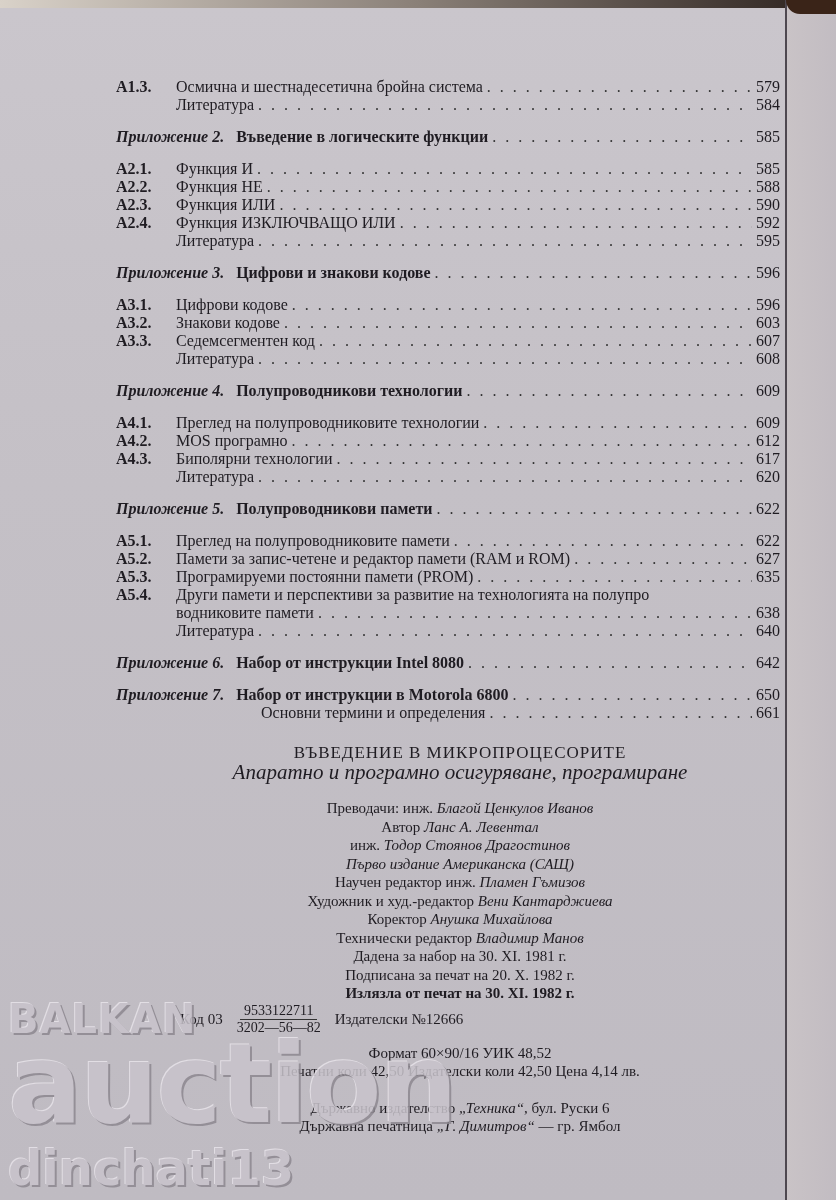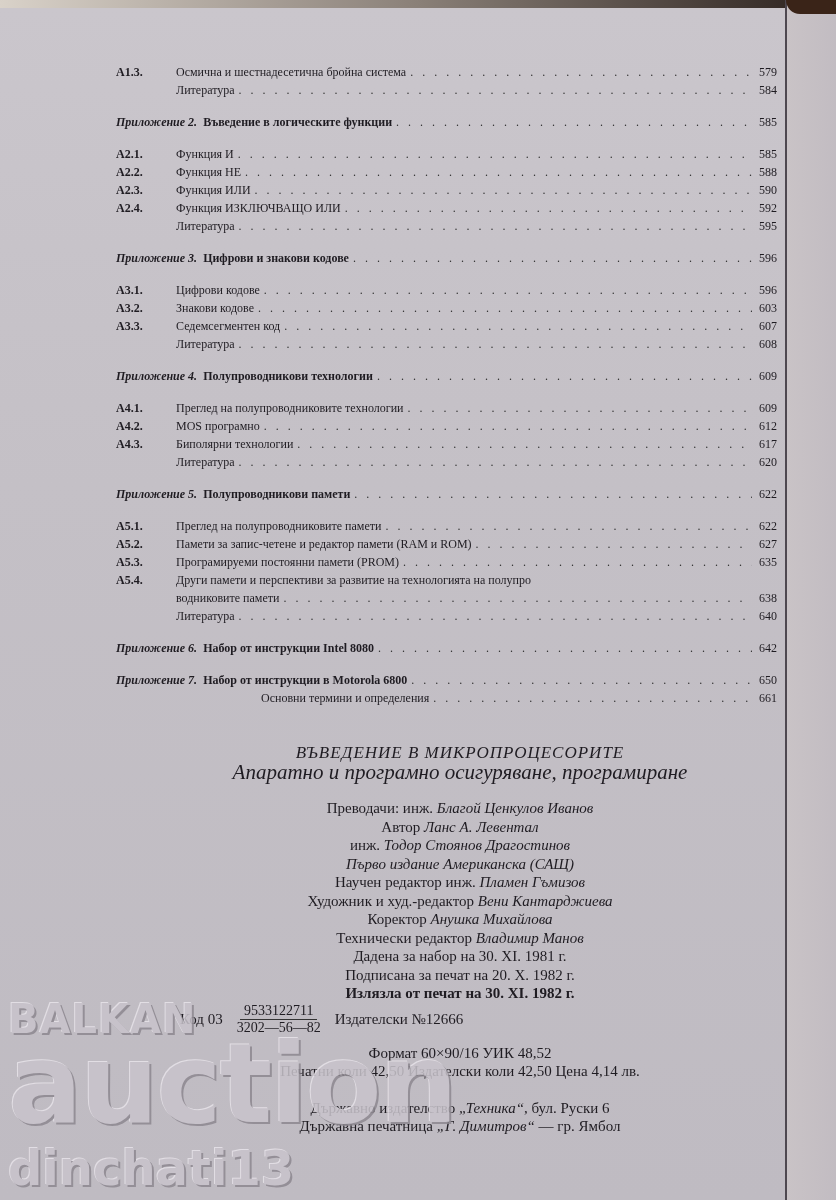--- a/index.html
+++ b/index.html
@@ -13,33 +13,33 @@
     position:absolute; left:0; top:8px; width:786px; height:1192px;
     background:linear-gradient(180deg,#cac6cc 0%,#c4c0c6 40%,#bfbbc2 100%);
   }
   .top-shadow { position:absolute; left:0; top:0; width:836px; height:10px;
     background:linear-gradient(90deg,#d9d2c9 0%, #8a8078 50%, #2a201c 100%); }
   .spine { position:absolute; left:785px; top:0; width:2px; height:1200px; background:#4e4850; }
   .rightpage { position:absolute; left:787px; top:0; width:49px; height:1200px;
     background:linear-gradient(90deg,#c9c3c6,#c2bcc2); }
   .corner { position:absolute; left:786px; top:0; width:50px; height:14px; background:#3a2418; border-bottom-left-radius:20px; }
 
-  .toc { position:absolute; left:116px; top:63px; width:668px; font-size:12px; }
+  .toc { position:absolute; left:116px; top:78px; width:668px; font-size:16px; }
   .row { position:relative; height:18px; line-height:18px; display:flex; white-space:nowrap; }
   .row .num { width:60px; font-weight:bold; flex:none; }
   .row .indent { width:60px; flex:none; }
   .row .title { flex:none; padding-right:4px; }
   .row .dots { flex:1; overflow:hidden; color:#333; letter-spacing:9px; }
   .row .page-no { flex:none; width:32px; text-align:center; }
   .app { margin-top:14px; margin-bottom:14px; }
-  .app .label { font-style:italic; font-weight:bold; padding-right:6px; flex:none; }
+  .app .label { font-style:italic; font-weight:bold; padding-right:12px; flex:none; }
   .app .title { font-weight:bold; }
 
   .colophon { position:absolute; left:180px; top:744px; width:560px; text-align:center; font-size:15px; line-height:18.5px; }
-  .colophon .book-title { font-style:italic; font-size:17px; letter-spacing:1px; }
+  .colophon .book-title { font-size:17px; letter-spacing:1px; }
   .colophon .subtitle { font-style:italic; font-size:21px; margin-bottom:18px; }
   .colophon .it { font-style:italic; }
   .colophon .bold { font-weight:bold; }
   .code-block { display:flex; justify-content:flex-start; align-items:center; gap:14px; }
   .fraction { display:inline-flex; flex-direction:column; align-items:center; font-size:14px; line-height:16px; }
   .fraction .top { border-bottom:1px solid #333; padding:0 4px; }
   .spacer { height:18px; }
 
   .watermark { position:absolute; left:8px; font-family:"DejaVu Sans", sans-serif; font-weight:bold;
     color:#c9c4cc; text-shadow:2px 2px 0 #8d8890, -1px -1px 0 #e8e4ea; opacity:0.85; }

